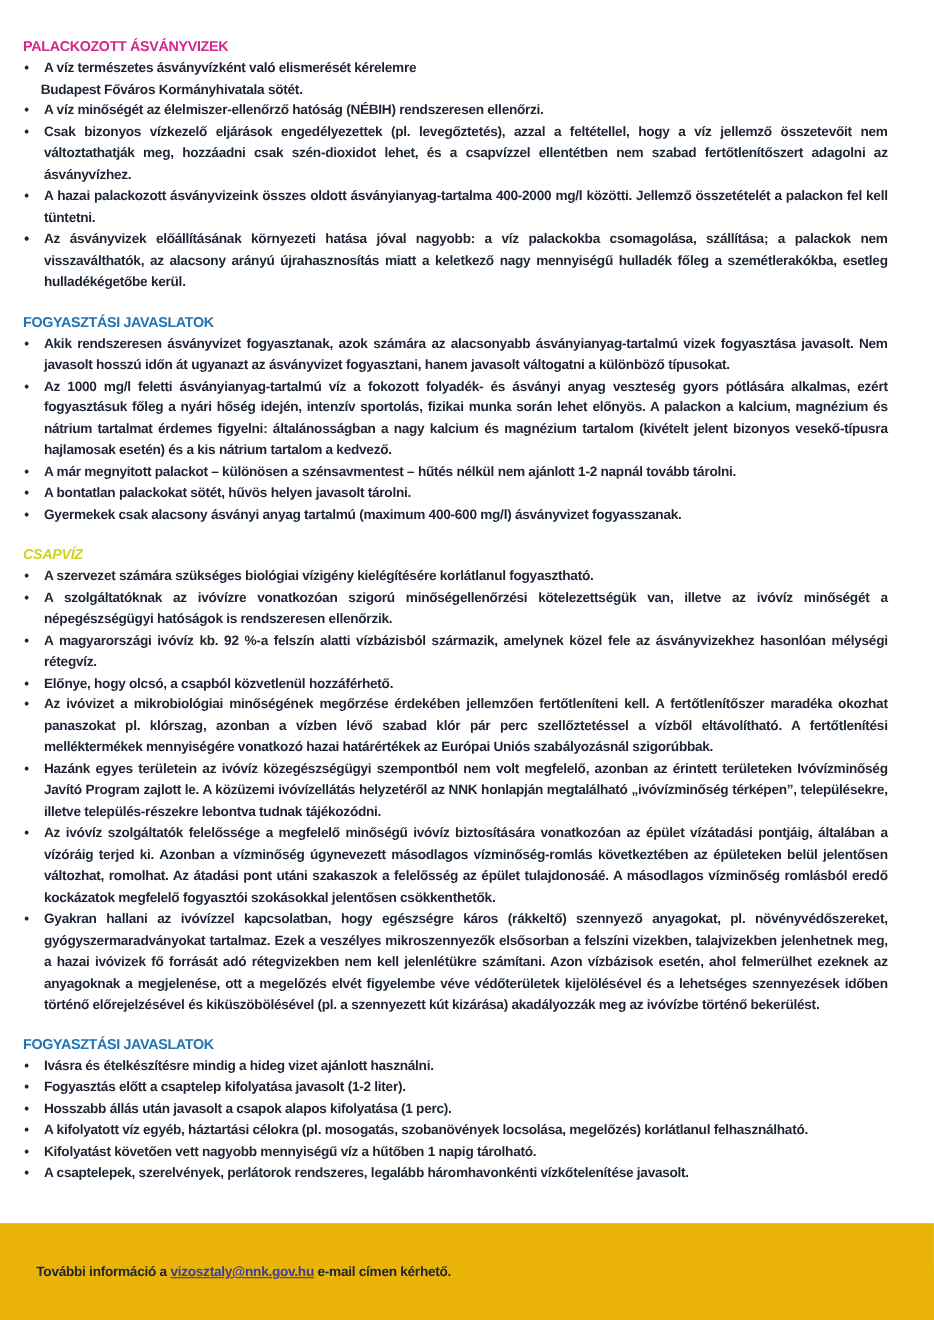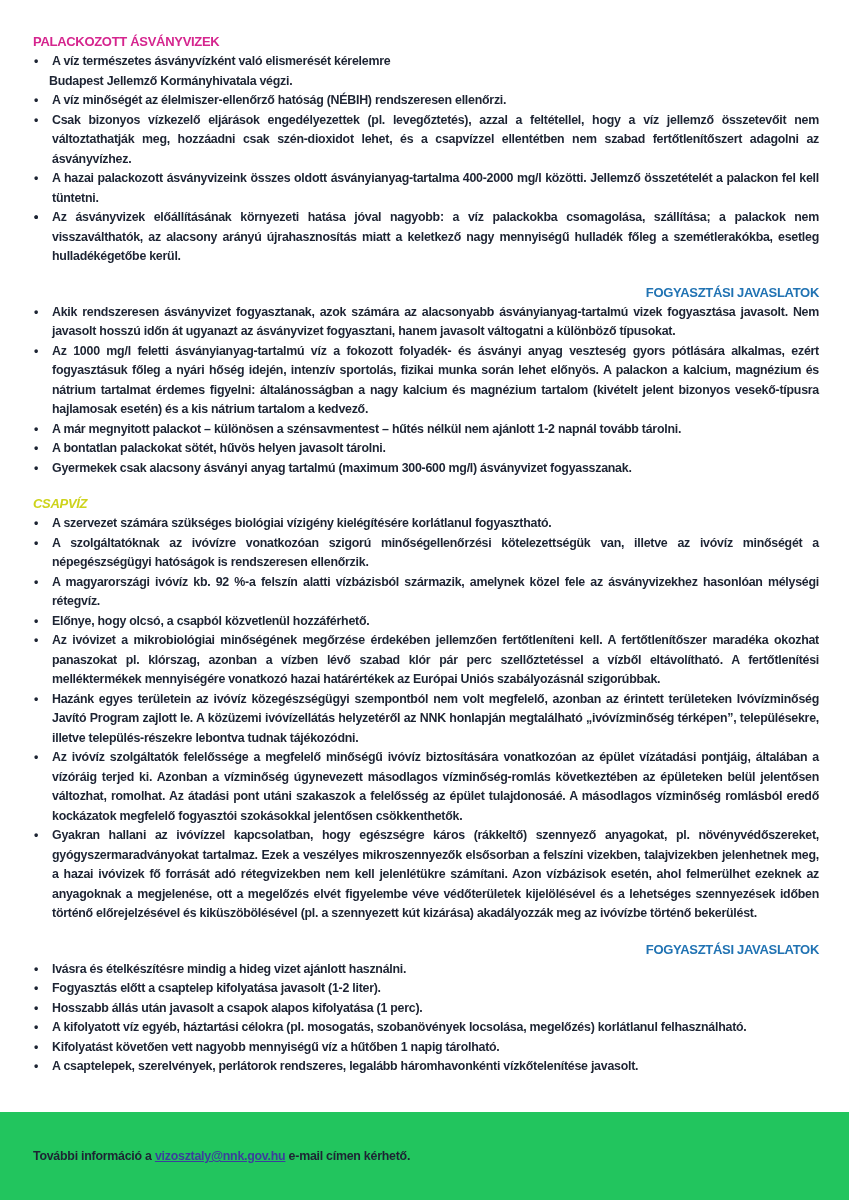--- a/index.html
+++ b/index.html
@@ -2,78 +2,78 @@
 <html><head>
 <meta charset="utf-8">
 <style>
   html, body { margin: 0; padding: 0; }
   body {
     width: 849px; height: 1200px; background: #ffffff; position: relative; overflow: hidden;
     font-family: "Liberation Sans", sans-serif;
     color: #1d2433;
   }
   .content {
-    position: absolute; left: 33px; top: 33px; width: 786px;
+    position: absolute; left: 21px; top: 33px; width: 786px;
   }
   .section { margin-bottom: 17px; }
   .heading {
     font-weight: bold; font-size: 13px; line-height: 18px; letter-spacing: -0.3px;
     margin: 0 0 1px 0;
   }
   .heading.pink { color: #d5258e; }
-  .heading.blue { color: #2173b3; text-align: right; }
+  .heading.blue { color: #2173b3; }
   .heading.yellow { color: #cdd31a; font-style: italic; }
   ul.bullets { list-style: none; margin: 0; padding: 0; }
   ul.bullets li {
     position: relative; padding-left: 19px;
     font-weight: bold; font-size: 12.4px; line-height: 19.5px;
     letter-spacing: -0.25px;
     text-align: justify;
   }
   ul.bullets li.nojust { text-align: left; }
   ul.bullets li .dot {
     position: absolute; left: 1px; top: 0; font-weight: bold;
   }
   ul.bullets li .cont { display: block; margin-left: -3px; }
   .footer {
     position: absolute; left: 0; top: 1112px; width: 849px; height: 88px;
-    background: #22c55e;
+    background: #eab308;
   }
   .footer-text {
     position: absolute; left: 33px; top: 35px;
     font-weight: bold; font-size: 12.4px; line-height: 18px; letter-spacing: -0.25px;
     color: #1d2433;
   }
   .footer-text a { color: #3b3e9c; text-decoration: underline; }
 </style>
 </head>
 <body>
 
 <div class="content">
 
   <div class="section">
     <div class="heading pink">PALACKOZOTT ÁSVÁNYVIZEK</div>
     <ul class="bullets">
-      <li class="nojust"><span class="dot">•</span><span>A víz természetes ásványvízként való elismerését kérelemre</span><span class="cont">Budapest Jellemző Kormányhivatala végzi.</span></li>
+      <li class="nojust"><span class="dot">•</span><span>A víz természetes ásványvízként való elismerését kérelemre</span><span class="cont">Budapest Főváros Kormányhivatala sötét.</span></li>
       <li class="nojust"><span class="dot">•</span><span>A víz minőségét az élelmiszer-ellenőrző hatóság (NÉBIH) rendszeresen ellenőrzi.</span></li>
       <li><span class="dot">•</span><span>Csak bizonyos vízkezelő eljárások engedélyezettek (pl. levegőztetés), azzal a feltétellel, hogy a víz jellemző összetevőit nem változtathatják meg, hozzáadni csak szén-dioxidot lehet, és a csapvízzel ellentétben nem szabad fertőtlenítőszert adagolni az ásványvízhez.</span></li>
       <li><span class="dot">•</span><span>A hazai palackozott ásványvizeink összes oldott ásványianyag-tartalma 400-2000 mg/l közötti. Jellemző összetételét a palackon fel kell tüntetni.</span></li>
       <li><span class="dot">•</span></li>
       <li><span class="dot">•</span><span>Az ásványvizek előállításának környezeti hatása jóval nagyobb: a víz palackokba csomagolása, szállítása; a palackok nem visszaválthatók, az alacsony arányú újrahasznosítás miatt a keletkező nagy mennyiségű hulladék főleg a szemétlerakókba, esetleg hulladékégetőbe kerül.</span></li>
     </ul>
   </div>
 
   <div class="section">
     <div class="heading blue">FOGYASZTÁSI JAVASLATOK</div>
     <ul class="bullets">
       <li><span class="dot">•</span><span>Akik rendszeresen ásványvizet fogyasztanak, azok számára az alacsonyabb ásványianyag-tartalmú vizek fogyasztása javasolt. Nem javasolt hosszú időn át ugyanazt az ásványvizet fogyasztani, hanem javasolt váltogatni a különböző típusokat.</span></li>
       <li><span class="dot">•</span><span>Az 1000 mg/l feletti ásványianyag-tartalmú víz a fokozott folyadék- és ásványi anyag veszteség gyors pótlására alkalmas, ezért fogyasztásuk főleg a nyári hőség idején, intenzív sportolás, fizikai munka során lehet előnyös. A palackon a kalcium, magnézium és nátrium tartalmat érdemes figyelni: általánosságban a nagy kalcium és magnézium tartalom (kivételt jelent bizonyos vesekő-típusra hajlamosak esetén) és a kis nátrium tartalom a kedvező.</span></li>
       <li class="nojust"><span class="dot">•</span><span>A már megnyitott palackot – különösen a szénsavmentest – hűtés nélkül nem ajánlott 1-2 napnál tovább tárolni.</span></li>
       <li class="nojust"><span class="dot">•</span><span>A bontatlan palackokat sötét, hűvös helyen javasolt tárolni.</span></li>
-      <li class="nojust"><span class="dot">•</span><span>Gyermekek csak alacsony ásványi anyag tartalmú (maximum 300-600 mg/l) ásványvizet fogyasszanak.</span></li>
+      <li class="nojust"><span class="dot">•</span><span>Gyermekek csak alacsony ásványi anyag tartalmú (maximum 400-600 mg/l) ásványvizet fogyasszanak.</span></li>
     </ul>
   </div>
 
   <div class="section">
     <div class="heading yellow">CSAPVÍZ</div>
     <ul class="bullets">
       <li class="nojust"><span class="dot">•</span><span>A szervezet számára szükséges biológiai vízigény kielégítésére korlátlanul fogyasztható.</span></li>
       <li><span class="dot">•</span><span>A szolgáltatóknak az ivóvízre vonatkozóan szigorú minőségellenőrzési kötelezettségük van, illetve az ivóvíz minőségét a népegészségügyi hatóságok is rendszeresen ellenőrzik.</span></li>
       <li><span class="dot">•</span><span>A magyarországi ivóvíz kb. 92 %-a felszín alatti vízbázisból származik, amelynek közel fele az ásványvizekhez hasonlóan mélységi rétegvíz.</span></li>
       <li class="nojust"><span class="dot">•</span><span>Előnye, hogy olcsó, a csapból közvetlenül hozzáférhető.</span></li>

